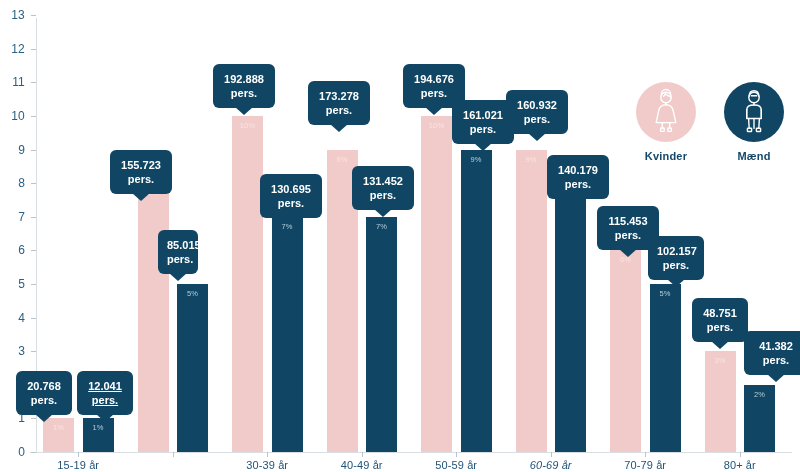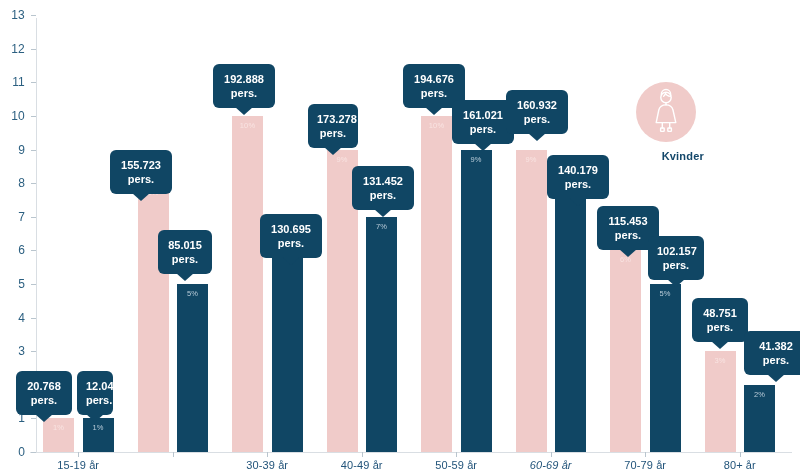--- a/index.html
+++ b/index.html
@@ -133,21 +133,21 @@
     position: absolute;
     left: 628px;
     top: 82px;
     width: 168px;
     height: 95px;
   }
   .legend-item {
     position: absolute;
     top: 0;
     width: 76px;
-    text-align: right;
+    text-align: center;
   }
   .legend-item.women { left: 0; }
   .legend-item.men   { left: 88px; }
   .legend-circle {
     width: 60px;
     height: 60px;
     border-radius: 50%;
     margin: 0 auto;
     position: relative;
   }
@@ -295,46 +295,46 @@
       <div class="bar male" style="left: 744px; width: 31px; height: 67.2px; top: 384.8px; bottom: auto;">
         <span class="pct">2%</span>
       </div>
     </div>
   <div id="callouts">
       <div class="callout" style="left: 16px; top: 371px; width: 56px;">
         <span class="l1">20.768</span>
         <span class="l2">pers.</span>
         <span class="tail"></span>
       </div>
-      <div class="callout" style="left: 77px; top: 371px; width: 36px;">
+      <div class="callout" style="left: 77px; top: 371px; width: 56px; text-decoration: underline;">
         <span class="l1">12.041</span>
         <span class="l2">pers.</span>
         <span class="tail"></span>
       </div>
       <div class="callout" style="left: 110px; top: 150px; width: 62px;">
         <span class="l1">155.723</span>
         <span class="l2">pers.</span>
         <span class="tail"></span>
       </div>
-      <div class="callout" style="left: 158px; top: 230px; width: 54px;">
+      <div class="callout" style="left: 158px; top: 230px; width: 40px;">
         <span class="l1">85.015</span>
         <span class="l2">pers.</span>
         <span class="tail"></span>
       </div>
       <div class="callout" style="left: 213px; top: 64px; width: 62px;">
         <span class="l1">192.888</span>
         <span class="l2">pers.</span>
         <span class="tail"></span>
       </div>
-      <div class="callout" style="left: 260px; top: 174px; width: 62px; margin-top: 40px;">
+      <div class="callout" style="left: 260px; top: 174px; width: 62px;">
         <span class="l1">130.695</span>
         <span class="l2">pers.</span>
         <span class="tail"></span>
       </div>
-      <div class="callout" style="left: 308px; top: 104px; width: 50px;">
+      <div class="callout" style="left: 308px; top: 81px; width: 62px;">
         <span class="l1">173.278</span>
         <span class="l2">pers.</span>
         <span class="tail"></span>
       </div>
       <div class="callout" style="left: 352px; top: 166px; width: 62px;">
         <span class="l1">131.452</span>
         <span class="l2">pers.</span>
         <span class="tail"></span>
       </div>
       <div class="callout" style="left: 403px; top: 64px; width: 62px;">
@@ -390,15 +390,31 @@
           <path d="M30 20.7v2.2"></path>
           <path d="M30 22.9c-4 0-6.4 1.8-7.2 5.1L20.2 40.6h19.6L37 28c-.8-3.3-3.1-5.1-7-5.1z"></path>
           <path d="M26.3 40.6v5.4M33.7 40.6v5.4"></path>
           <rect x="24.6" y="46" width="3.6" height="3.4" rx="0.6"></rect>
           <rect x="31.8" y="46" width="3.6" height="3.4" rx="0.6"></rect>
         </svg>
       </div>
       <div class="legend-label">Kvinder</div>
     </div>
 
+    <div class="legend-item men">
+      <div class="legend-circle men">
+        <svg width="60" height="60" viewBox="0 0 60 60" fill="none" stroke="#ffffff" stroke-width="1.4" stroke-linecap="round" stroke-linejoin="round">
+          <circle cx="30" cy="15.5" r="5.2"></circle>
+          <path d="M25.2 14.3c0-3.3 1.9-5.6 4.8-5.6s4.8 2.3 4.8 5.6"></path>
+          <path d="M27.3 13.7h5.4"></path>
+          <path d="M30 20.7v2.3"></path>
+          <path d="M30 23c-2.6 0-4.3.3-5.5 1.1-1.3.9-1.8 2.3-1.8 4.3v8.1h14.6v-8.1c0-2-.5-3.4-1.8-4.3-1.2-.8-2.9-1.1-5.5-1.1z"></path>
+          <path d="M22.7 27.5v8.3M37.3 27.5v8.3"></path>
+          <path d="M24.6 36.5l.6 9.9M35.4 36.5l-.6 9.9M30 36.5v9.9"></path>
+          <rect x="23.4" y="46.2" width="4.2" height="3.3" rx="0.6"></rect>
+          <rect x="32.4" y="46.2" width="4.2" height="3.3" rx="0.6"></rect>
+        </svg>
+      </div>
+      <div class="legend-label">Mænd</div>
+    </div>
 
   </div>
 </div>
 
 </body></html>

